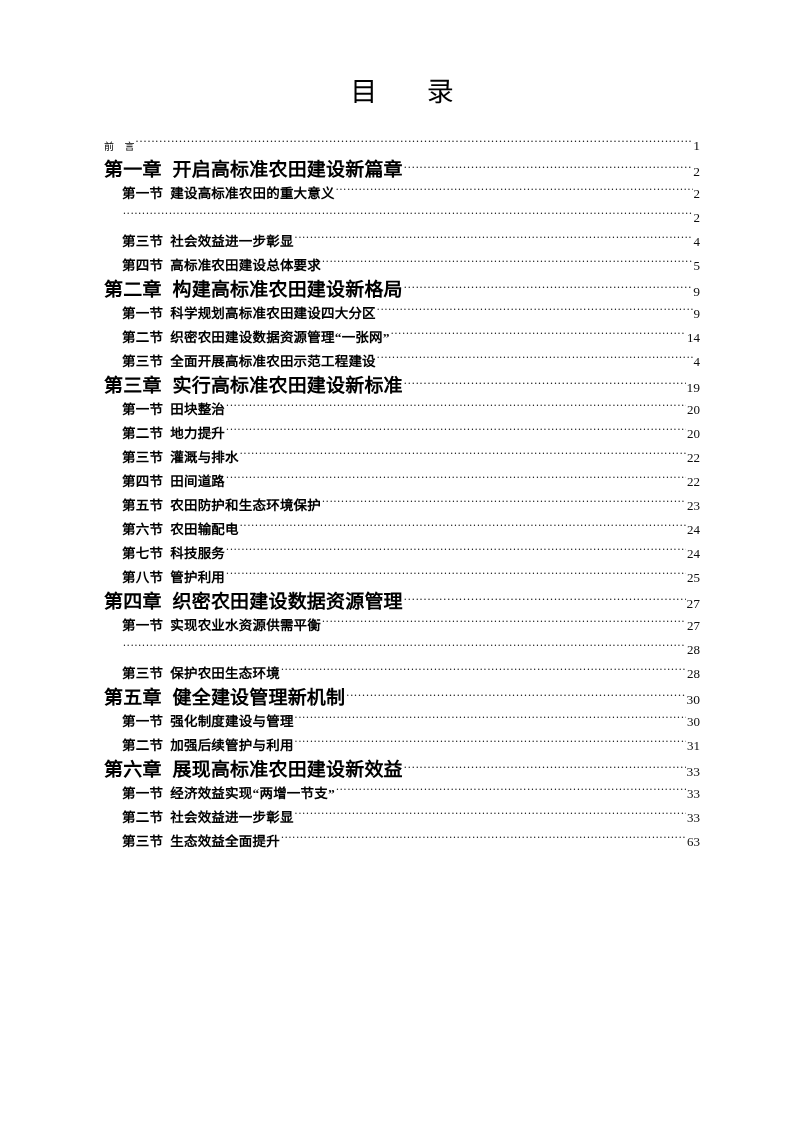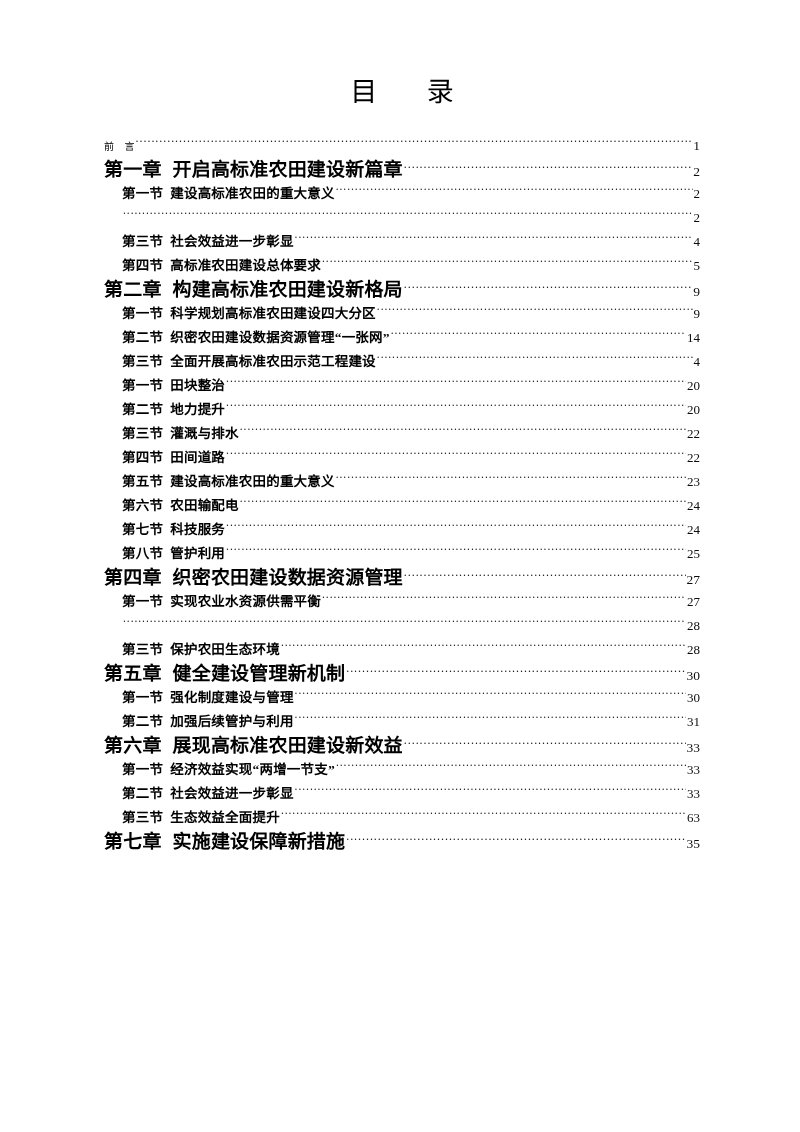--- a/index.html
+++ b/index.html
@@ -185,20 +185,25 @@
         <li class="toc-row lvl-section">
           <span class="toc-label">第二节  织密农田建设数据资源管理“一张网”</span>
           <span class="toc-leader"></span>
           <span class="toc-page">14</span>
         </li>
         <li class="toc-row lvl-section">
           <span class="toc-label">第三节  全面开展高标准农田示范工程建设</span>
           <span class="toc-leader"></span>
           <span class="toc-page">4</span>
         </li>
+        <li class="toc-row lvl-chapter">
+          <span class="toc-label">第三章  实行高标准农田建设新标准</span>
+          <span class="toc-leader"></span>
+          <span class="toc-page">19</span>
+        </li>
         <li class="toc-row lvl-section">
           <span class="toc-label">第一节  田块整治</span>
           <span class="toc-leader"></span>
           <span class="toc-page">20</span>
         </li>
         <li class="toc-row lvl-section">
           <span class="toc-label">第二节  地力提升</span>
           <span class="toc-leader"></span>
           <span class="toc-page">20</span>
         </li>
@@ -206,21 +211,21 @@
           <span class="toc-label">第三节  灌溉与排水</span>
           <span class="toc-leader"></span>
           <span class="toc-page">22</span>
         </li>
         <li class="toc-row lvl-section">
           <span class="toc-label">第四节  田间道路</span>
           <span class="toc-leader"></span>
           <span class="toc-page">22</span>
         </li>
         <li class="toc-row lvl-section">
-          <span class="toc-label">第五节  建设高标准农田的重大意义</span>
+          <span class="toc-label">第五节  农田防护和生态环境保护</span>
           <span class="toc-leader"></span>
           <span class="toc-page">23</span>
         </li>
         <li class="toc-row lvl-section">
           <span class="toc-label">第六节  农田输配电</span>
           <span class="toc-leader"></span>
           <span class="toc-page">24</span>
         </li>
         <li class="toc-row lvl-section">
           <span class="toc-label">第七节  科技服务</span>
@@ -278,22 +283,17 @@
         </li>
         <li class="toc-row lvl-section">
           <span class="toc-label">第二节  社会效益进一步彰显</span>
           <span class="toc-leader"></span>
           <span class="toc-page">33</span>
         </li>
         <li class="toc-row lvl-section">
           <span class="toc-label">第三节  生态效益全面提升</span>
           <span class="toc-leader"></span>
           <span class="toc-page">63</span>
-        </li>
-        <li class="toc-row lvl-chapter">
-          <span class="toc-label">第七章  实施建设保障新措施</span>
-          <span class="toc-leader"></span>
-          <span class="toc-page">35</span>
         </li>
       </ul>
 
   </div>
 </div>
 
 </body></html>

